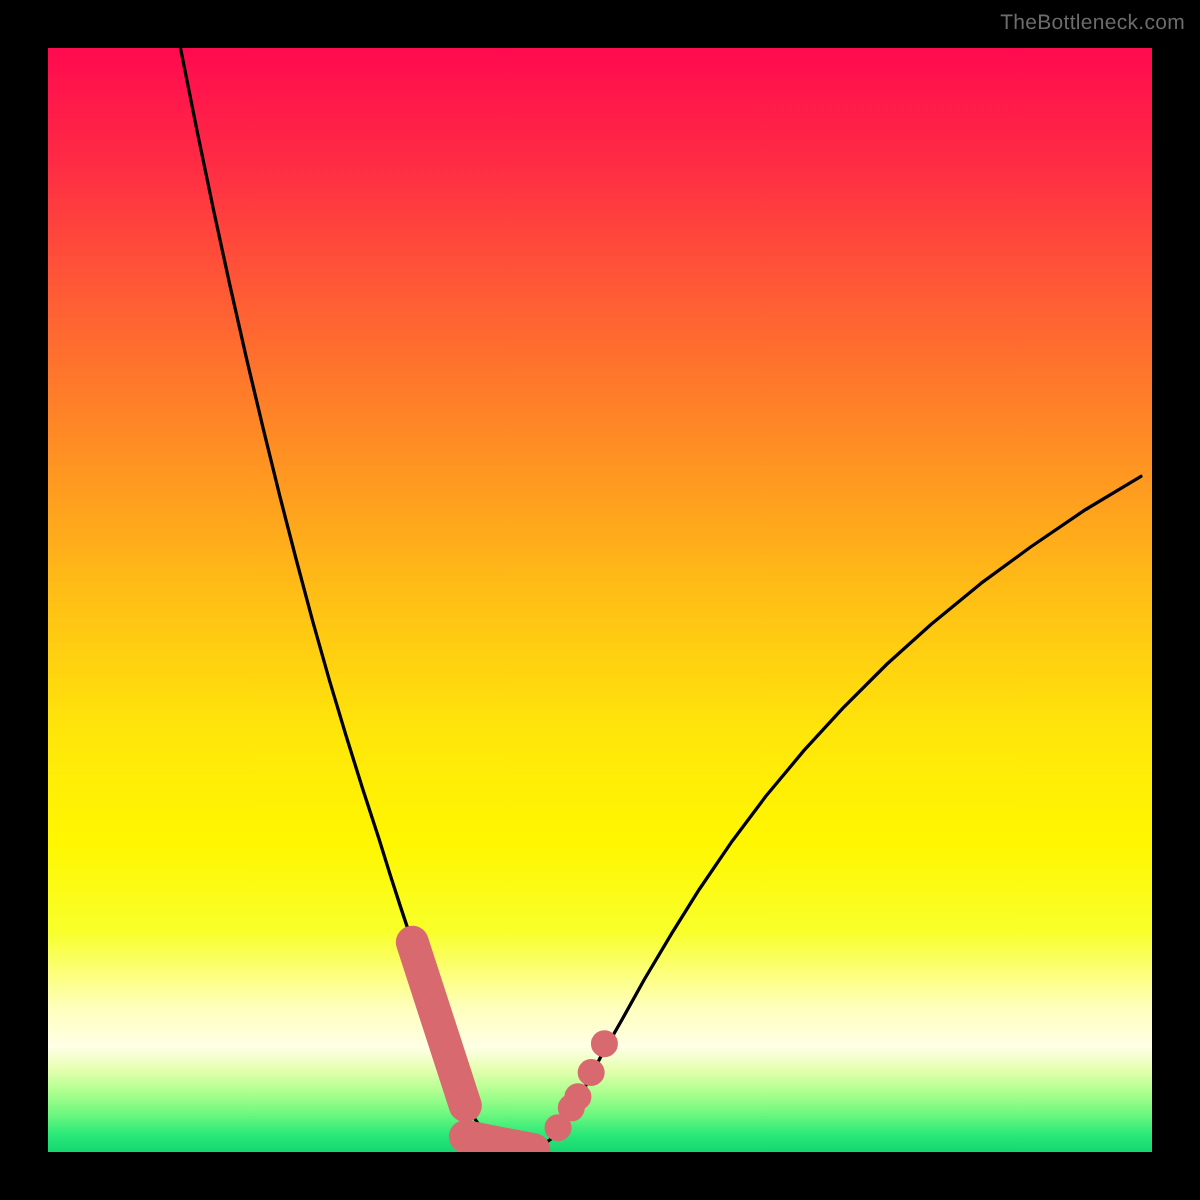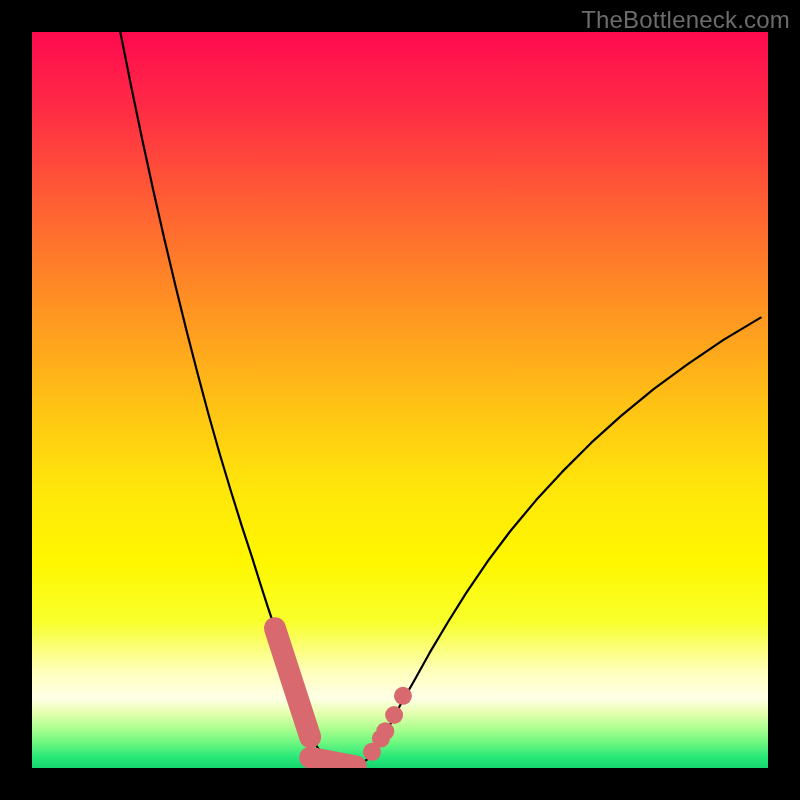--- a/index.html
+++ b/index.html
@@ -22,21 +22,21 @@
     top: 32px;
     width: 736px;
     height: 736px;
     overflow: hidden;
   }
   .watermark {
     position: absolute;
     top: 6px;
     right: 10px;
     color: #6c6c6c;
-    font-size: 24px;
+    font-size: 14px;
     letter-spacing: 0.2px;
     font-weight: 400;
     user-select: none;
     text-align: center;
   }
   svg {
     position: absolute;
     inset: 0;
   }
 </style>

